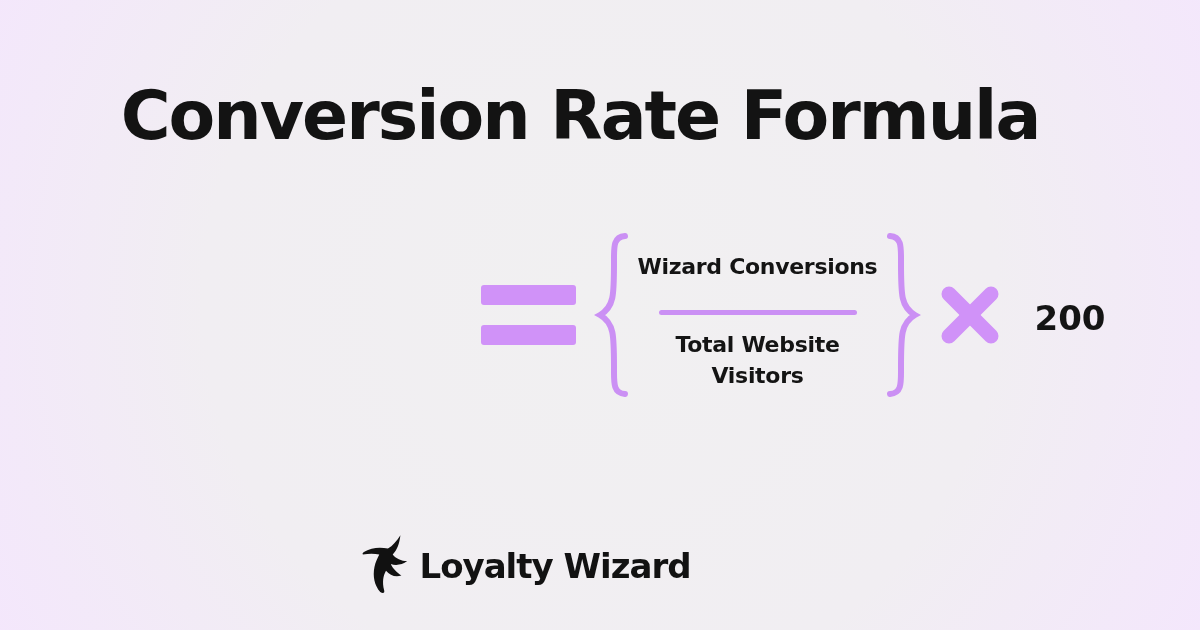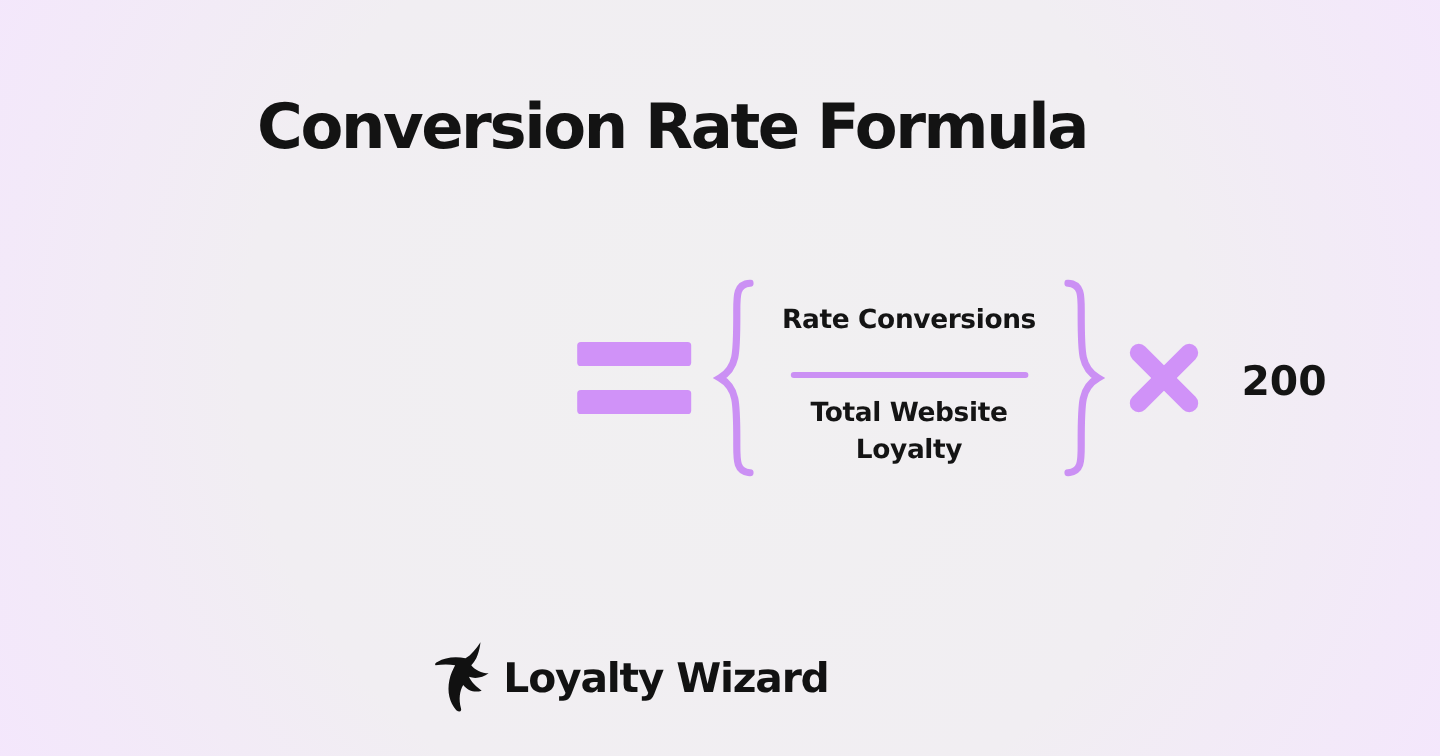--- a/index.html
+++ b/index.html
@@ -12,24 +12,25 @@
     position: relative;
     width: 1200px; height: 630px;
     background: radial-gradient(circle 720px at 600px 300px,
                 #f1f0f1 0%, #f1eef2 55%, #f4e6fd 100%);
     color: #141414;
   }
   .title {
     position: absolute;
     top: 76px; left: 0; width: 1120px;
     text-align: center;
-    font-size: 52px;
+    font-size: 68px;
     font-weight: bold;
     letter-spacing: -2px;
     color: #131313;
+    padding-left: 20px;
   }
   
   .lhs {
     position: absolute;
     top: 298px; left: 70px; width: 400px;
     text-align: center;
     font-size: 32px;
     font-weight: bold;
     letter-spacing: -0.5px;
   }
@@ -115,23 +116,23 @@
   <div class="equals">
     <div class="bar"></div>
     <div class="bar"></div>
   </div>
 
   <svg class="brace brace-left" viewBox="0 0 34 164">
     <path d="M30 3 C18 4 19 14 19 30 C19 62 19 74 5 82 C19 90 19 102 19 134 C19 150 18 160 30 161" fill="none" stroke="#cb90f4" stroke-width="6" stroke-linecap="round"></path>
   </svg>
 
   <div class="fraction">
-    <div class="num">Rate Conversions</div>
+    <div class="num">Wizard Conversions</div>
     <div class="frac-line"></div>
-    <div class="den">Total Website Loyalty</div>
+    <div class="den">Total Website Visitors</div>
   </div>
 
   <svg class="brace brace-right" viewBox="0 0 34 164">
     <path d="M4 3 C16 4 15 14 15 30 C15 62 15 74 29 82 C15 90 15 102 15 134 C15 150 16 160 4 161" fill="none" stroke="#cb90f4" stroke-width="6" stroke-linecap="round"></path>
   </svg>
 
   <svg class="multiply" viewBox="0 0 68 68">
     <line x1="13" y1="13" x2="55" y2="55" stroke="#d092f8" stroke-width="15" stroke-linecap="round"></line>
     <line x1="55" y1="13" x2="13" y2="55" stroke="#d092f8" stroke-width="15" stroke-linecap="round"></line>
   </svg>

